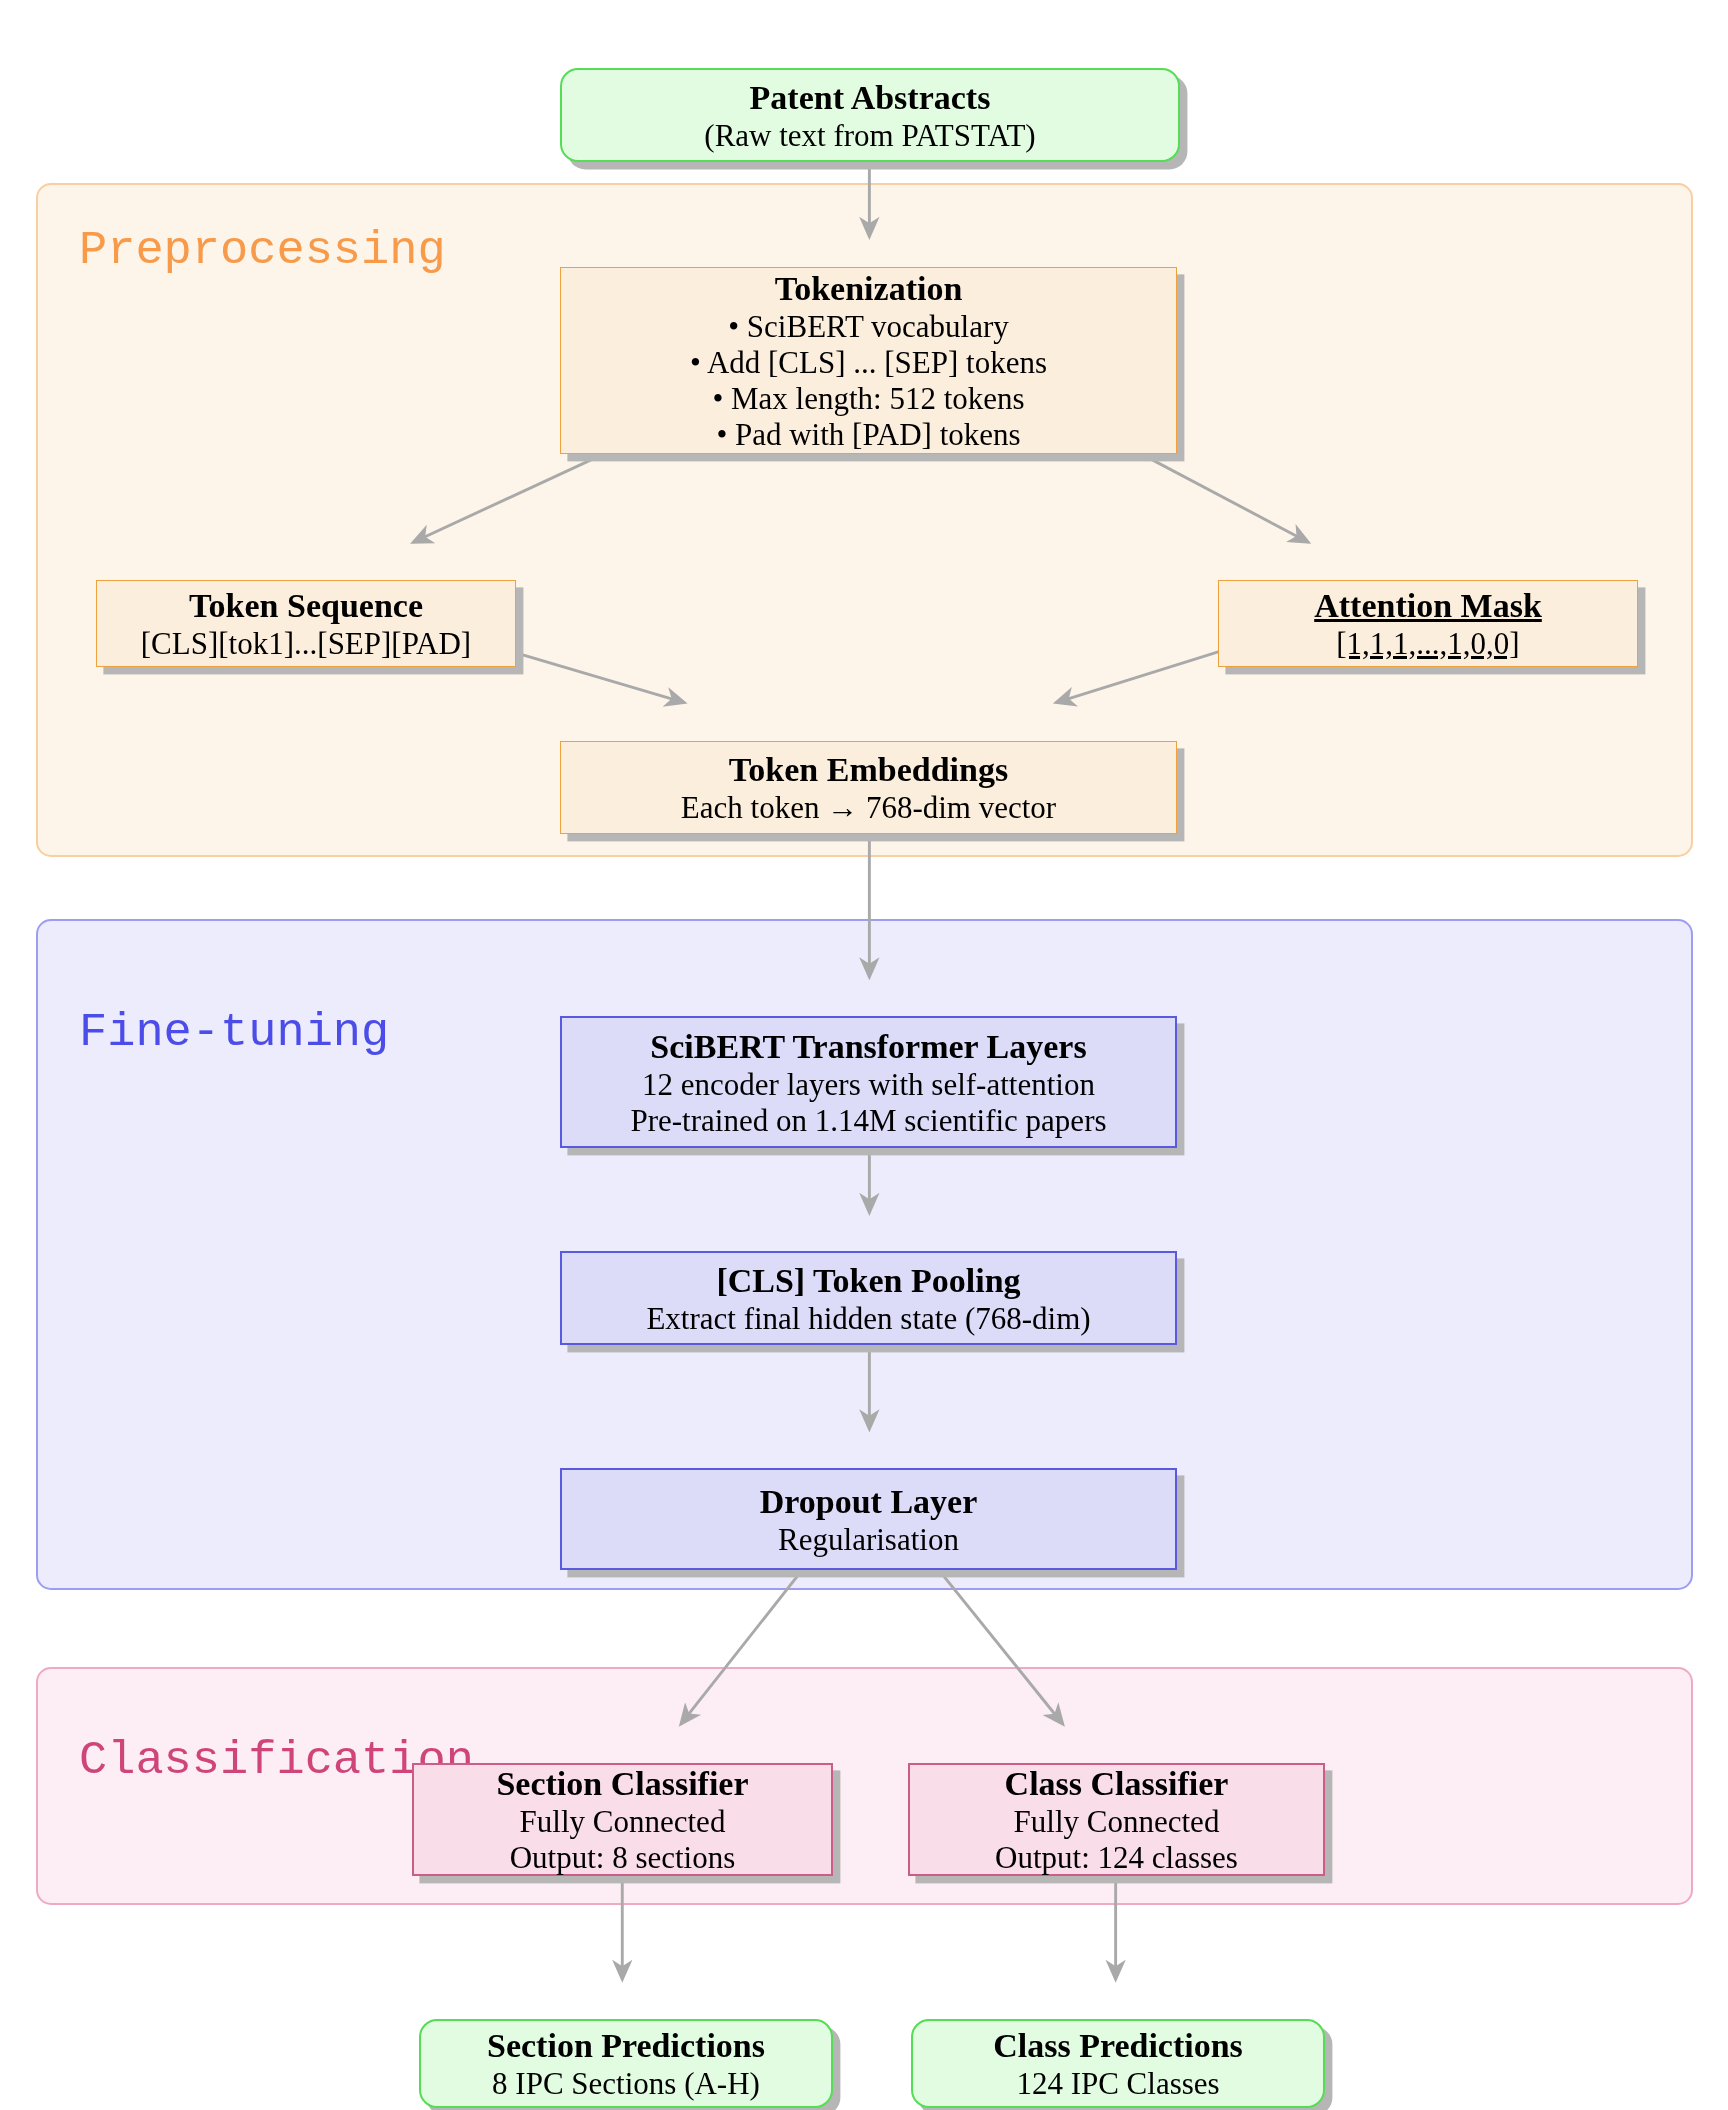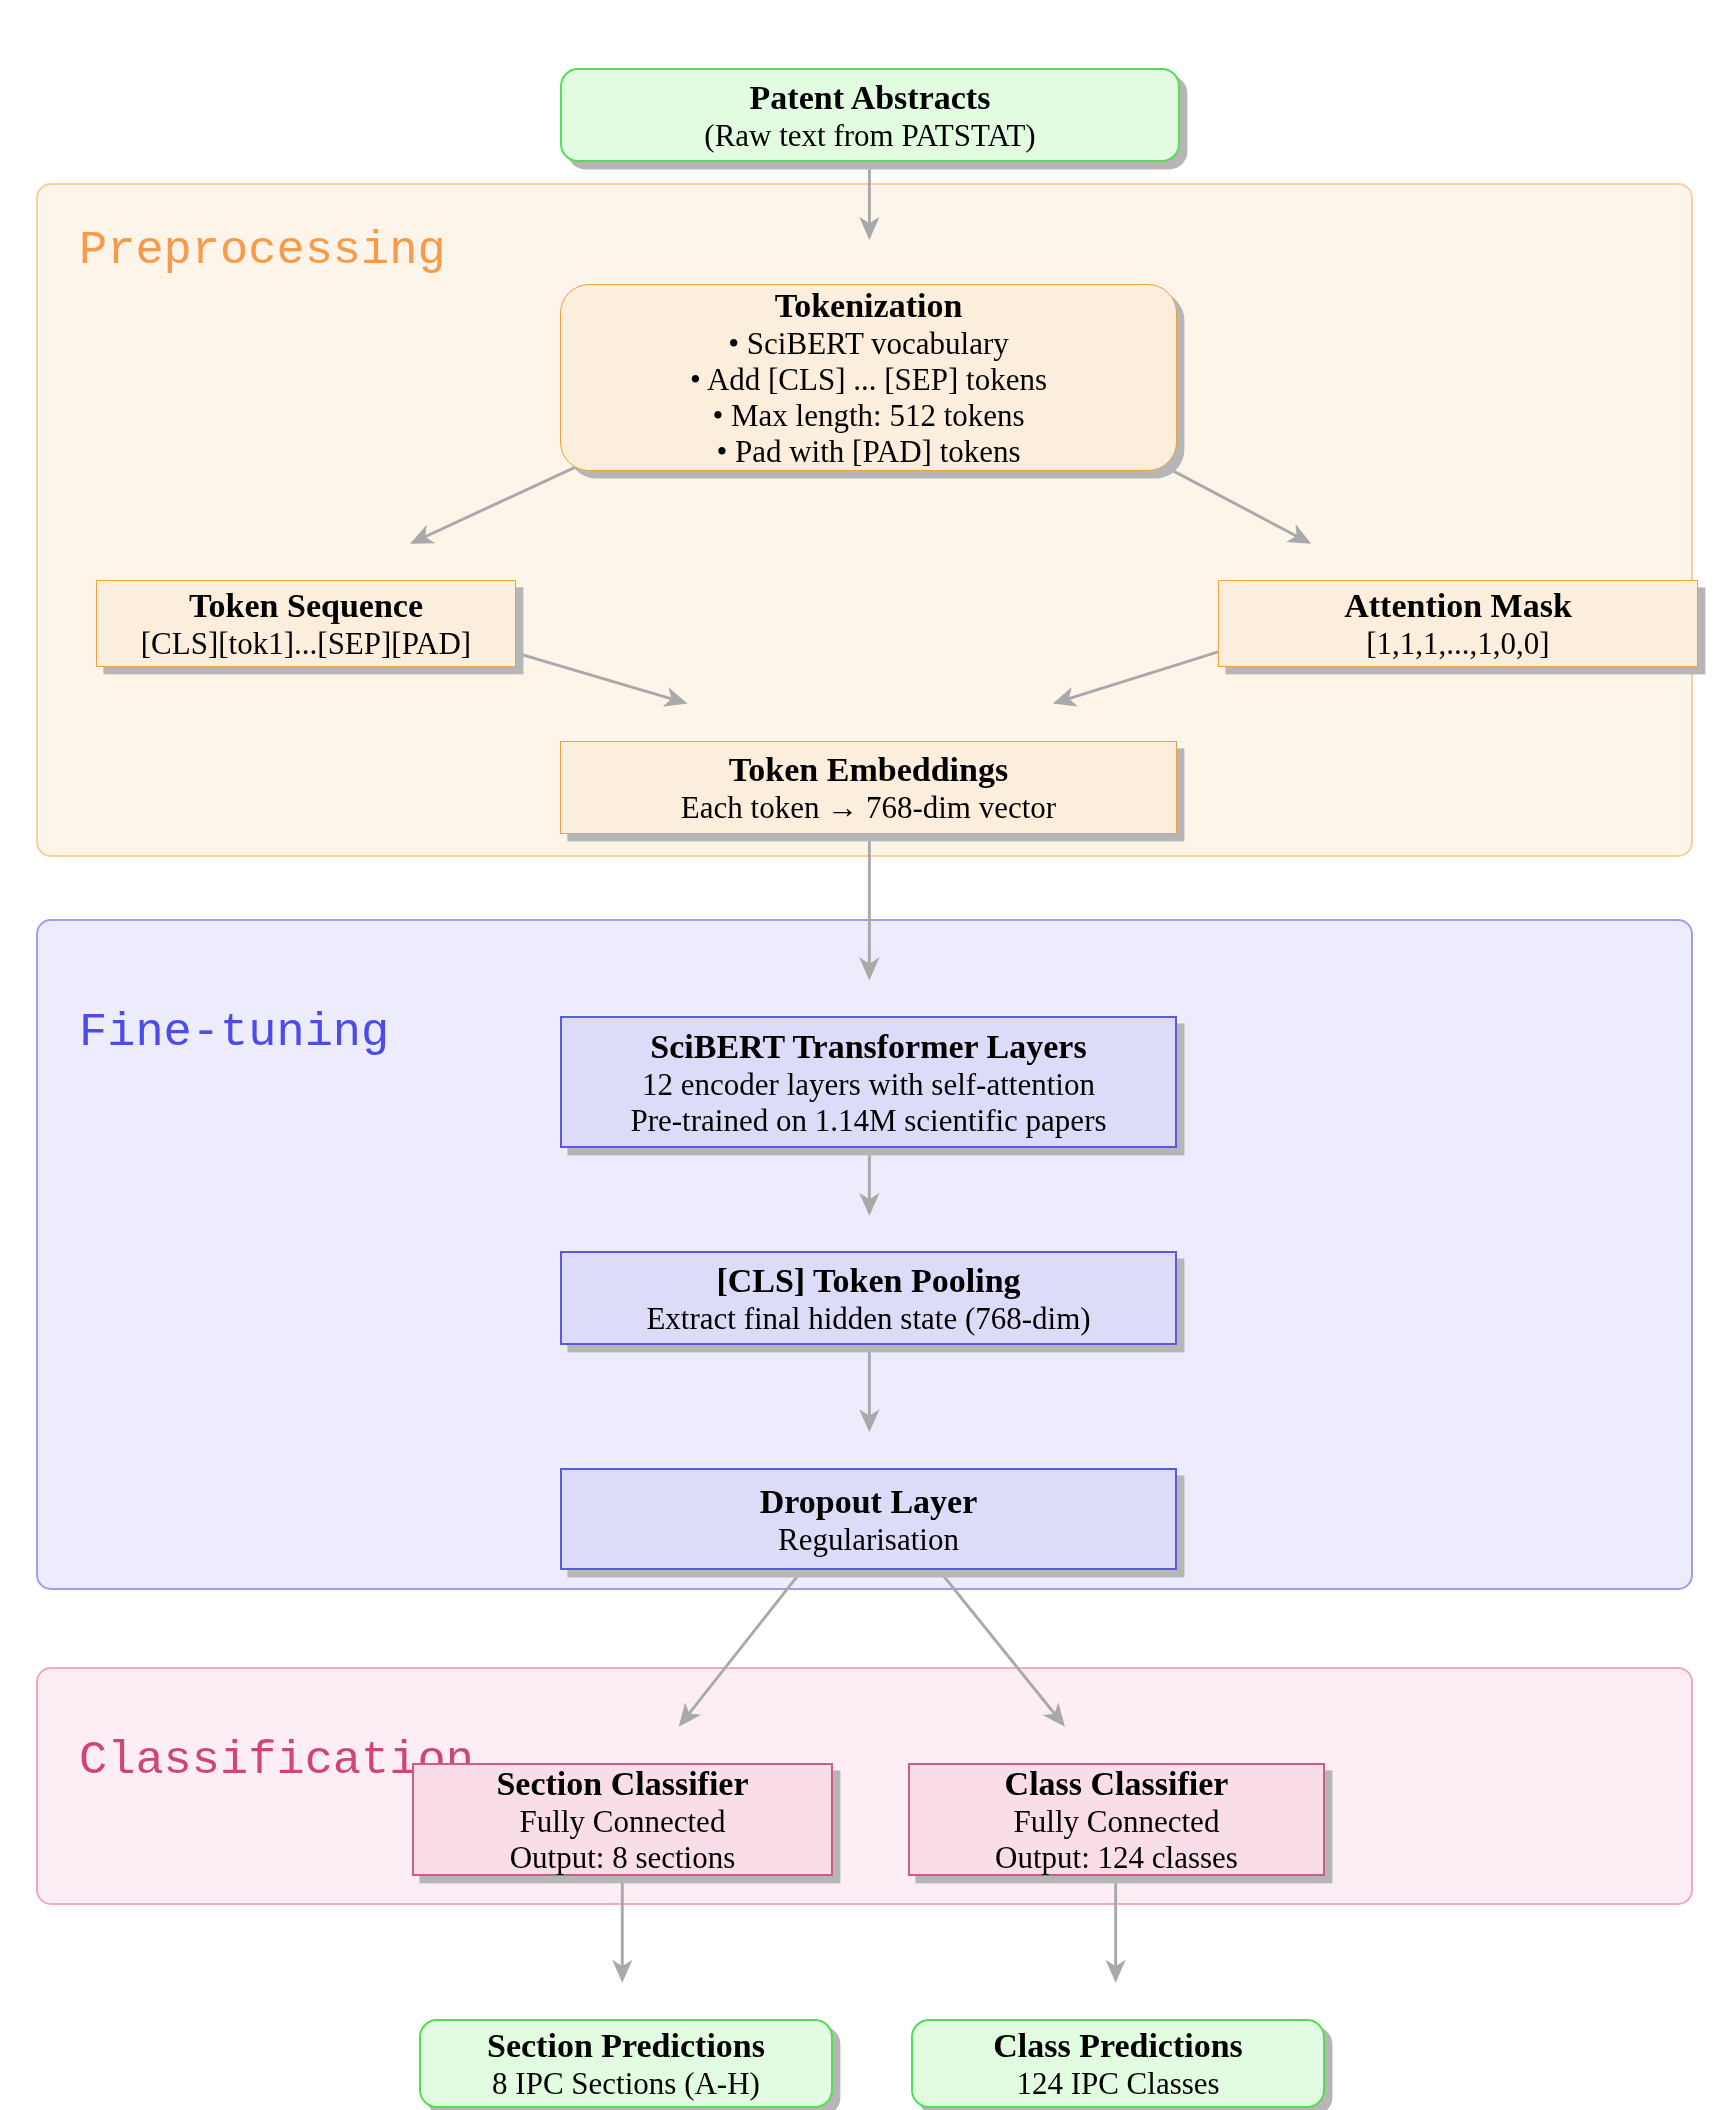--- a/index.html
+++ b/index.html
@@ -66,34 +66,34 @@
     <line x1="1104" y1="1860" x2="1286" y2="2086" marker-end="url(#ah)"></line>
     <line x1="753" y1="2231" x2="753" y2="2395" marker-end="url(#ah)"></line>
     <line x1="1350" y1="2231" x2="1350" y2="2395" marker-end="url(#ah)"></line>
   </svg>
 
   <div class="node green" style="left:560px;top:36px;width:620px;height:94px;">
     <div class="node-title">Patent Abstracts</div>
     <div class="node-line">(Raw text from PATSTAT)</div>
   </div>
 
-  <div class="node orange" style="left:560px;top:252px;width:617px;height:187px;border-radius:29px;">
+  <div class="node orange" style="left:560px;top:235px;width:617px;height:187px;">
     <div class="node-title">Tokenization</div>
     <div class="bullet-line">SciBERT vocabulary</div>
     <div class="bullet-line">Add [CLS] ... [SEP] tokens</div>
     <div class="bullet-line">Max length: 512 tokens</div>
     <div class="bullet-line">Pad with [PAD] tokens</div>
   </div>
 
   <div class="node orange" style="left:96px;top:548px;width:420px;height:87px;">
     <div class="node-title">Token Sequence</div>
     <div class="node-line">[CLS][tok1]...[SEP][PAD]</div>
   </div>
 
-  <div class="node orange" style="left:1218px;top:548px;width:480px;height:87px;">
+  <div class="node orange" style="left:1218px;top:548px;width:420px;height:87px;text-decoration:underline;">
     <div class="node-title">Attention Mask</div>
     <div class="node-line">[1,1,1,...,1,0,0]</div>
   </div>
 
   <div class="node orange" style="left:560px;top:709px;width:617px;height:93px;">
     <div class="node-title">Token Embeddings</div>
     <div class="node-line">Each token → 768-dim vector</div>
   </div>
 
   <div class="node blue" style="left:560px;top:984px;width:617px;height:132px;">

